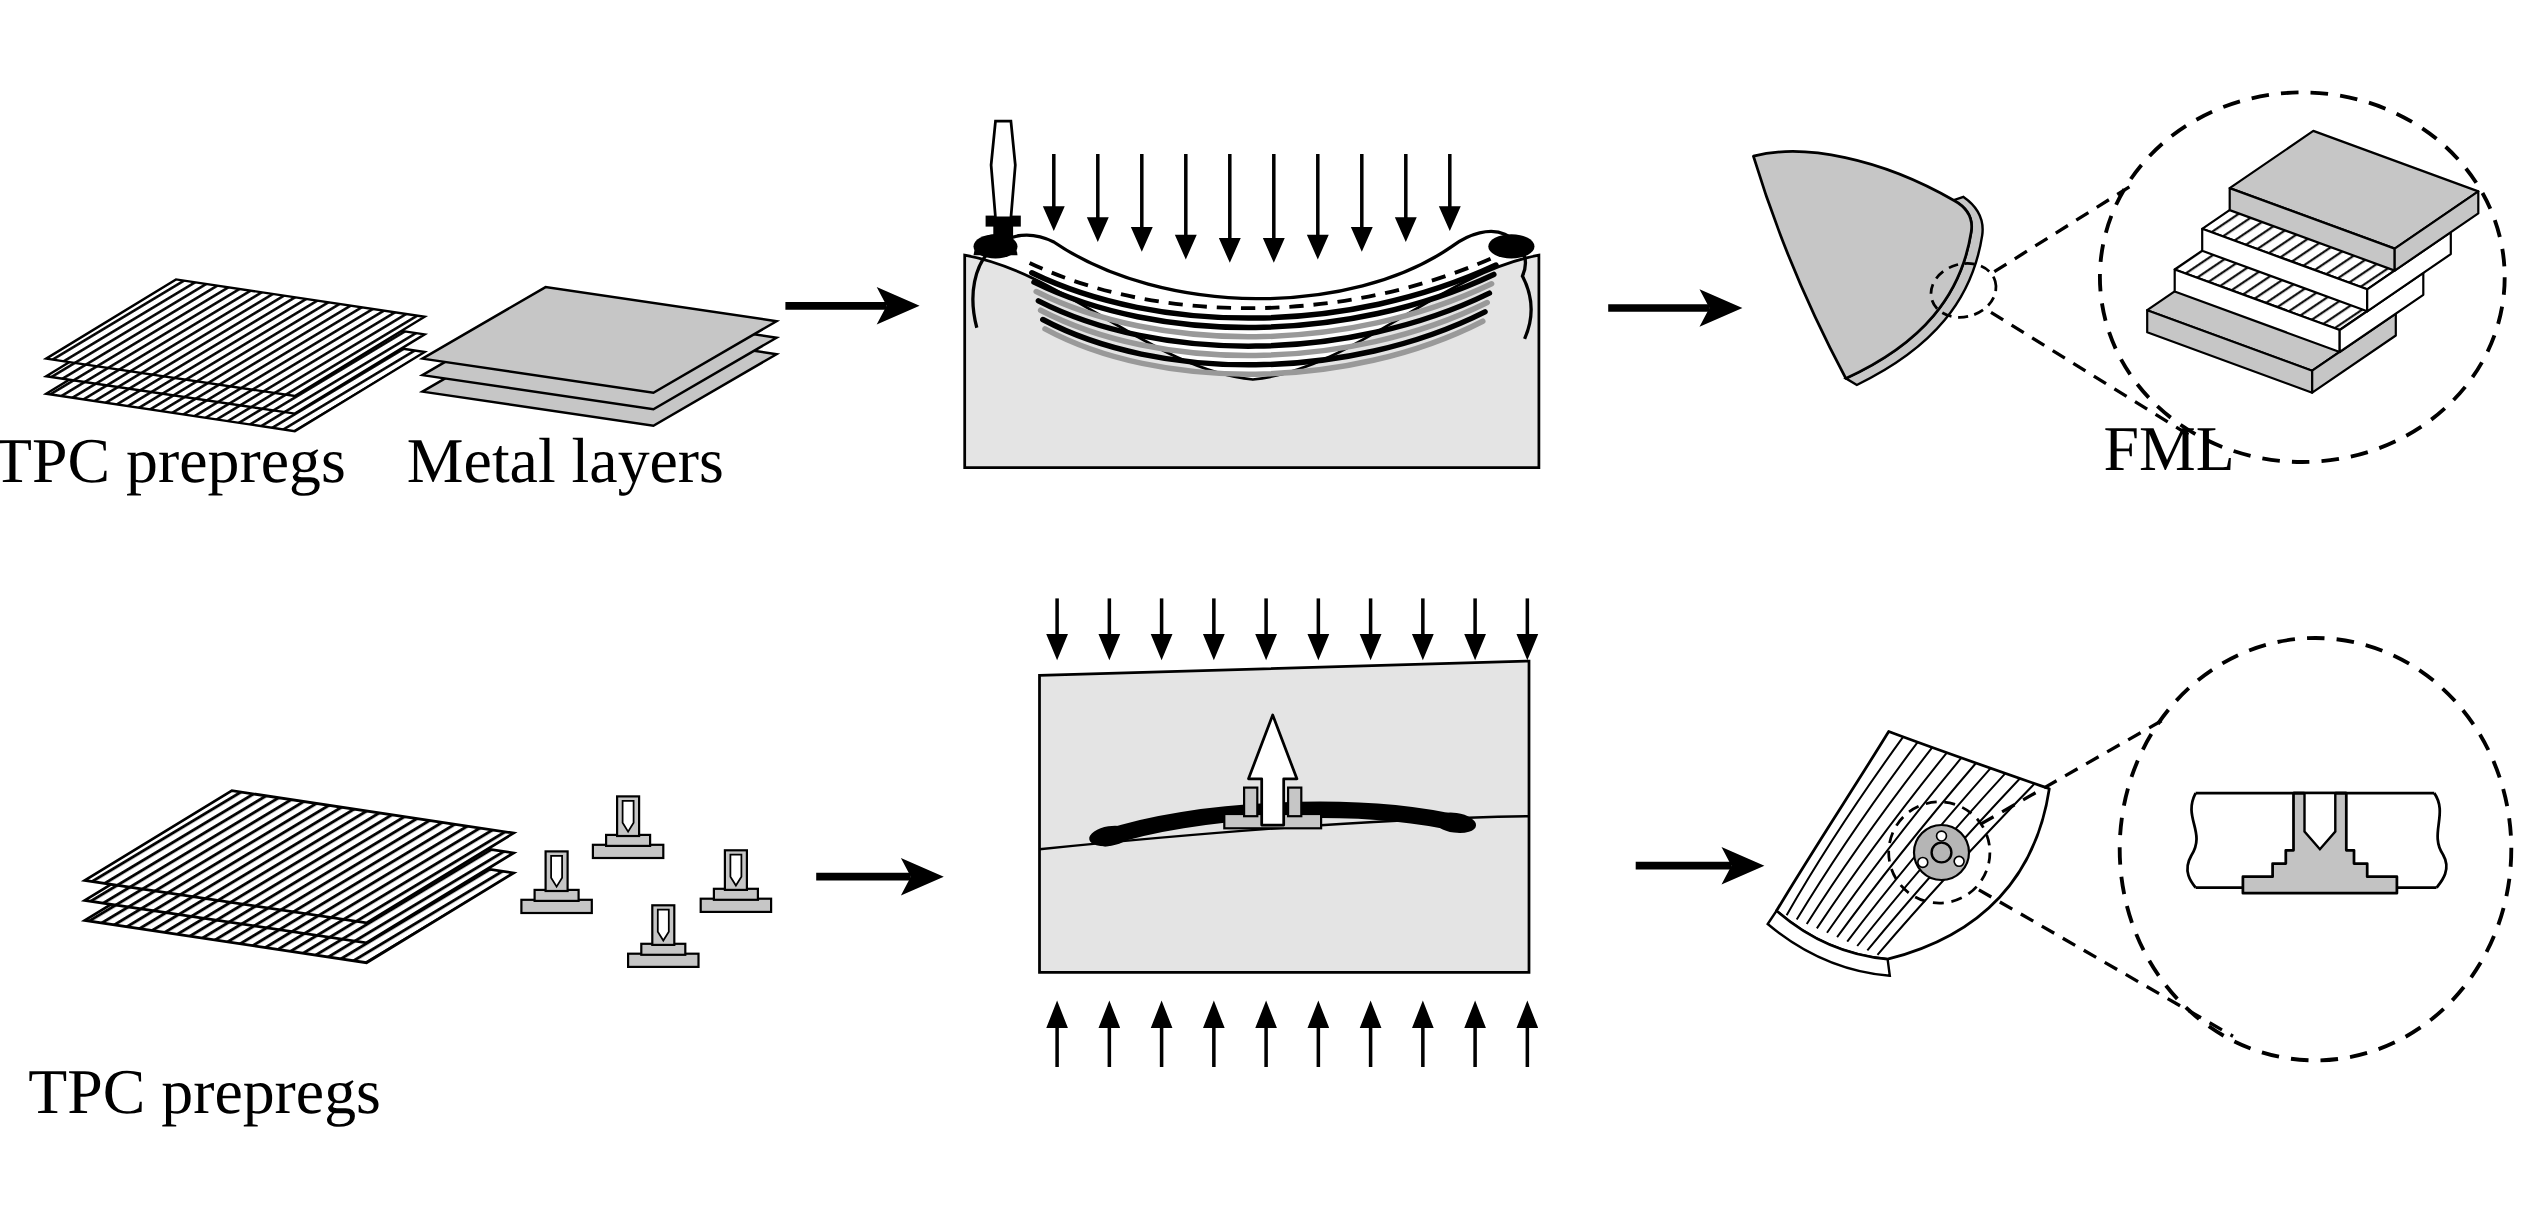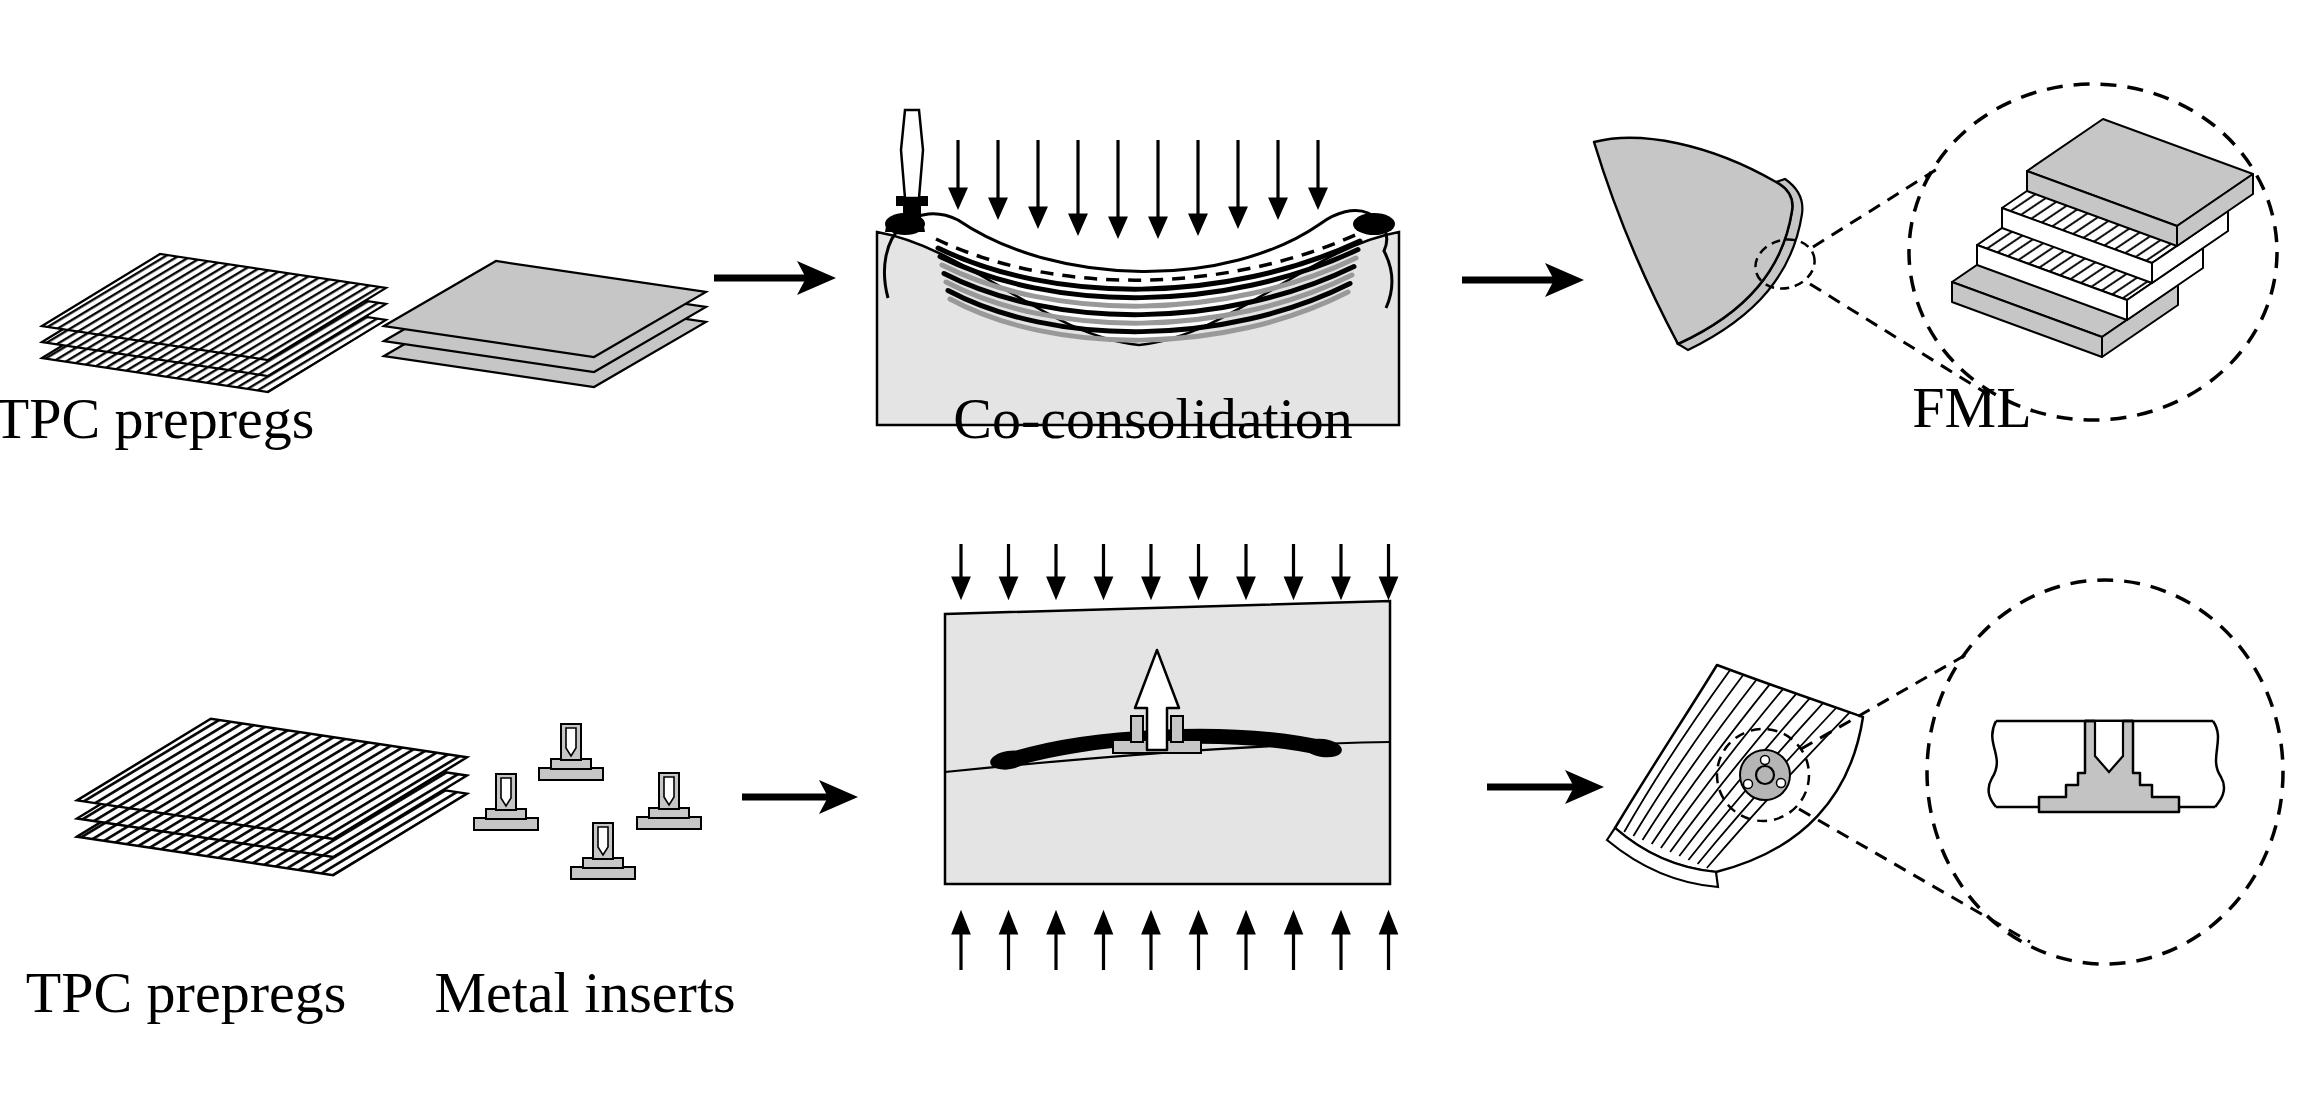--- a/index.html
+++ b/index.html
@@ -261,18 +261,17 @@
     </g>
     <g stroke="#000" stroke-width="3" stroke-dasharray="13 9">
       <line x1="1813" y1="247" x2="1942" y2="166"></line>
       <line x1="1810" y1="284" x2="1994" y2="398"></line>
       <line x1="1801" y1="749" x2="1969" y2="653"></line>
       <line x1="1799" y1="809" x2="2030" y2="942"></line>
     </g>
   </svg>
 
   <div class="lbl" style="left:154px;top:390px">TPC prepregs</div>
-  <div class="lbl" style="left:1153px;top:390px">Co-consolidation</div>
+  <div class="lbl" style="left:514px;top:390px">Metal layers</div>
   <div class="lbl" style="left:1972px;top:379px">FML</div>
   <div class="lbl" style="left:186px;top:964px">TPC prepregs</div>
-  <div class="lbl" style="left:585px;top:964px">Metal inserts</div>
 
 </div>
 
 </body></html>

